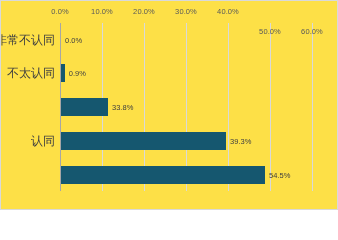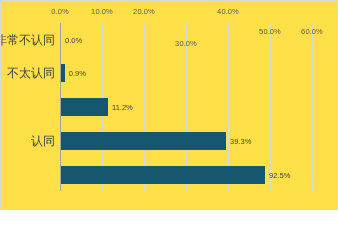--- a/index.html
+++ b/index.html
@@ -105,36 +105,36 @@
     <div class="gridline" style="left: 168px; background: rgb(217, 217, 217);"></div>
     <div class="gridline" style="left: 210px; background: rgb(217, 217, 217);"></div>
     <div class="gridline" style="left: 252px; background: rgb(217, 217, 217);"></div>
   </div>
 
   <div id="axis-line" style="background: rgb(166, 166, 166);"></div>
 
   <div class="tick-label" style="left: 59px; color: rgb(89, 89, 89);">0.0%</div>
   <div class="tick-label" style="left: 101px; color: rgb(89, 89, 89);">10.0%</div>
   <div class="tick-label" style="left: 143px; color: rgb(89, 89, 89); text-align: right;">20.0%</div>
-  <div class="tick-label" style="left: 185px; color: rgb(89, 89, 89); margin-top: 32px;">30.0%</div>
+  <div class="tick-label" style="left: 185px; color: rgb(89, 89, 89);">30.0%</div>
   <div class="tick-label" style="left: 227px; color: rgb(89, 89, 89);">40.0%</div>
   <div class="tick-label" style="left: 269px; color: rgb(89, 89, 89); margin-top: 20px;">50.0%</div>
   <div class="tick-label" style="left: 311px; color: rgb(89, 89, 89); margin-top: 20px;">60.0%</div>
 
   <div id="category-axis">
     <div class="cat-label" style="top: 39px; color: rgb(64, 64, 64);">非常不认同</div>
     <div class="cat-label" style="top: 72px; color: rgb(64, 64, 64);">不太认同</div>
     <div class="cat-label" style="top: 140px; color: rgb(64, 64, 64);">认同</div>
   </div>
 
   <div class="bar" style="left: 60px; top: 39px; width: 0px; background: rgb(21, 87, 111);"></div>
   <div class="bar" style="left: 60px; top: 72px; width: 3.78px; background: rgb(21, 87, 111);"></div>
   <div class="bar" style="left: 60px; top: 106px; width: 47.04px; background: rgb(21, 87, 111);"></div>
   <div class="bar" style="left: 60px; top: 140px; width: 165.06px; background: rgb(21, 87, 111);"></div>
   <div class="bar" style="left: 60px; top: 174px; width: 204.12px; background: rgb(21, 87, 111);"></div>
 
   <div class="bar-value" style="left: 64px; top: 39px; color: rgb(64, 64, 64);">0.0%</div>
   <div class="bar-value" style="left: 67.78px; top: 72px; color: rgb(64, 64, 64);">0.9%</div>
-  <div class="bar-value" style="left: 111.04px; top: 106px; color: rgb(64, 64, 64);">11.2%</div>
+  <div class="bar-value" style="left: 111.04px; top: 106px; color: rgb(64, 64, 64);">33.8%</div>
   <div class="bar-value" style="left: 229.06px; top: 140px; color: rgb(64, 64, 64);">39.3%</div>
-  <div class="bar-value" style="left: 268.12px; top: 174px; color: rgb(64, 64, 64);">92.5%</div>
+  <div class="bar-value" style="left: 268.12px; top: 174px; color: rgb(64, 64, 64);">54.5%</div>
 
 </div>
 
 </body></html>

